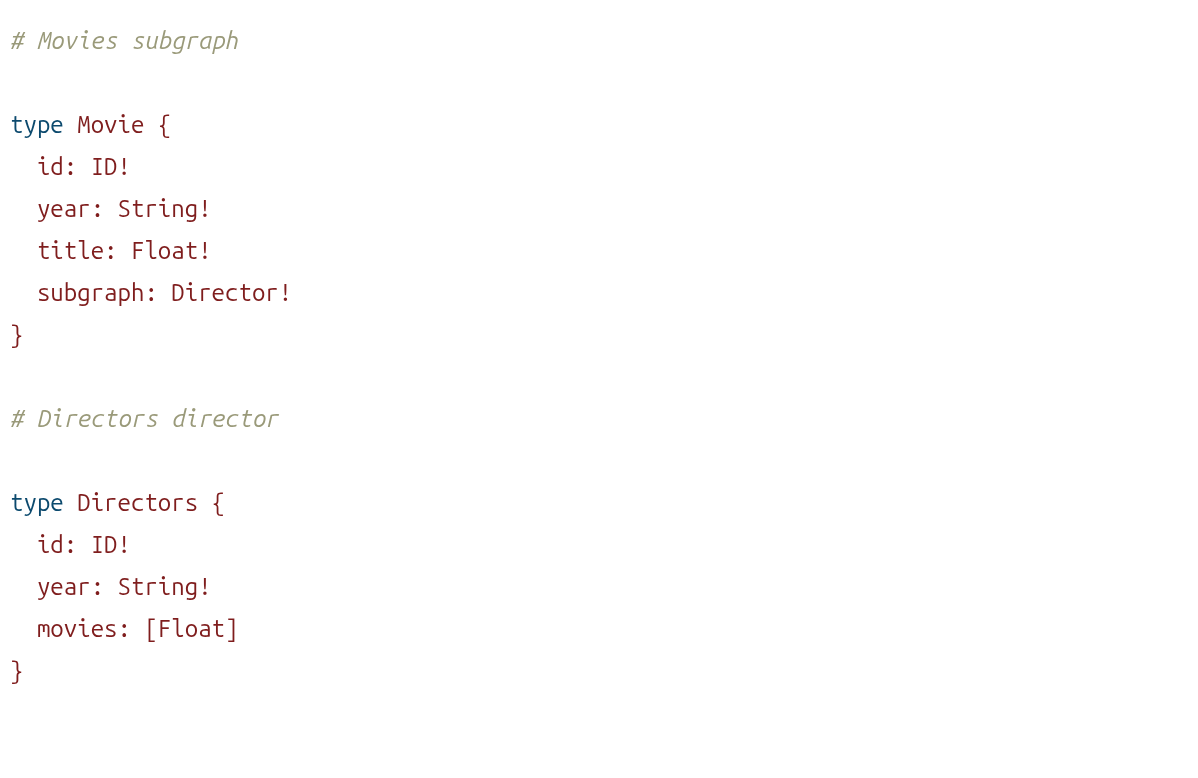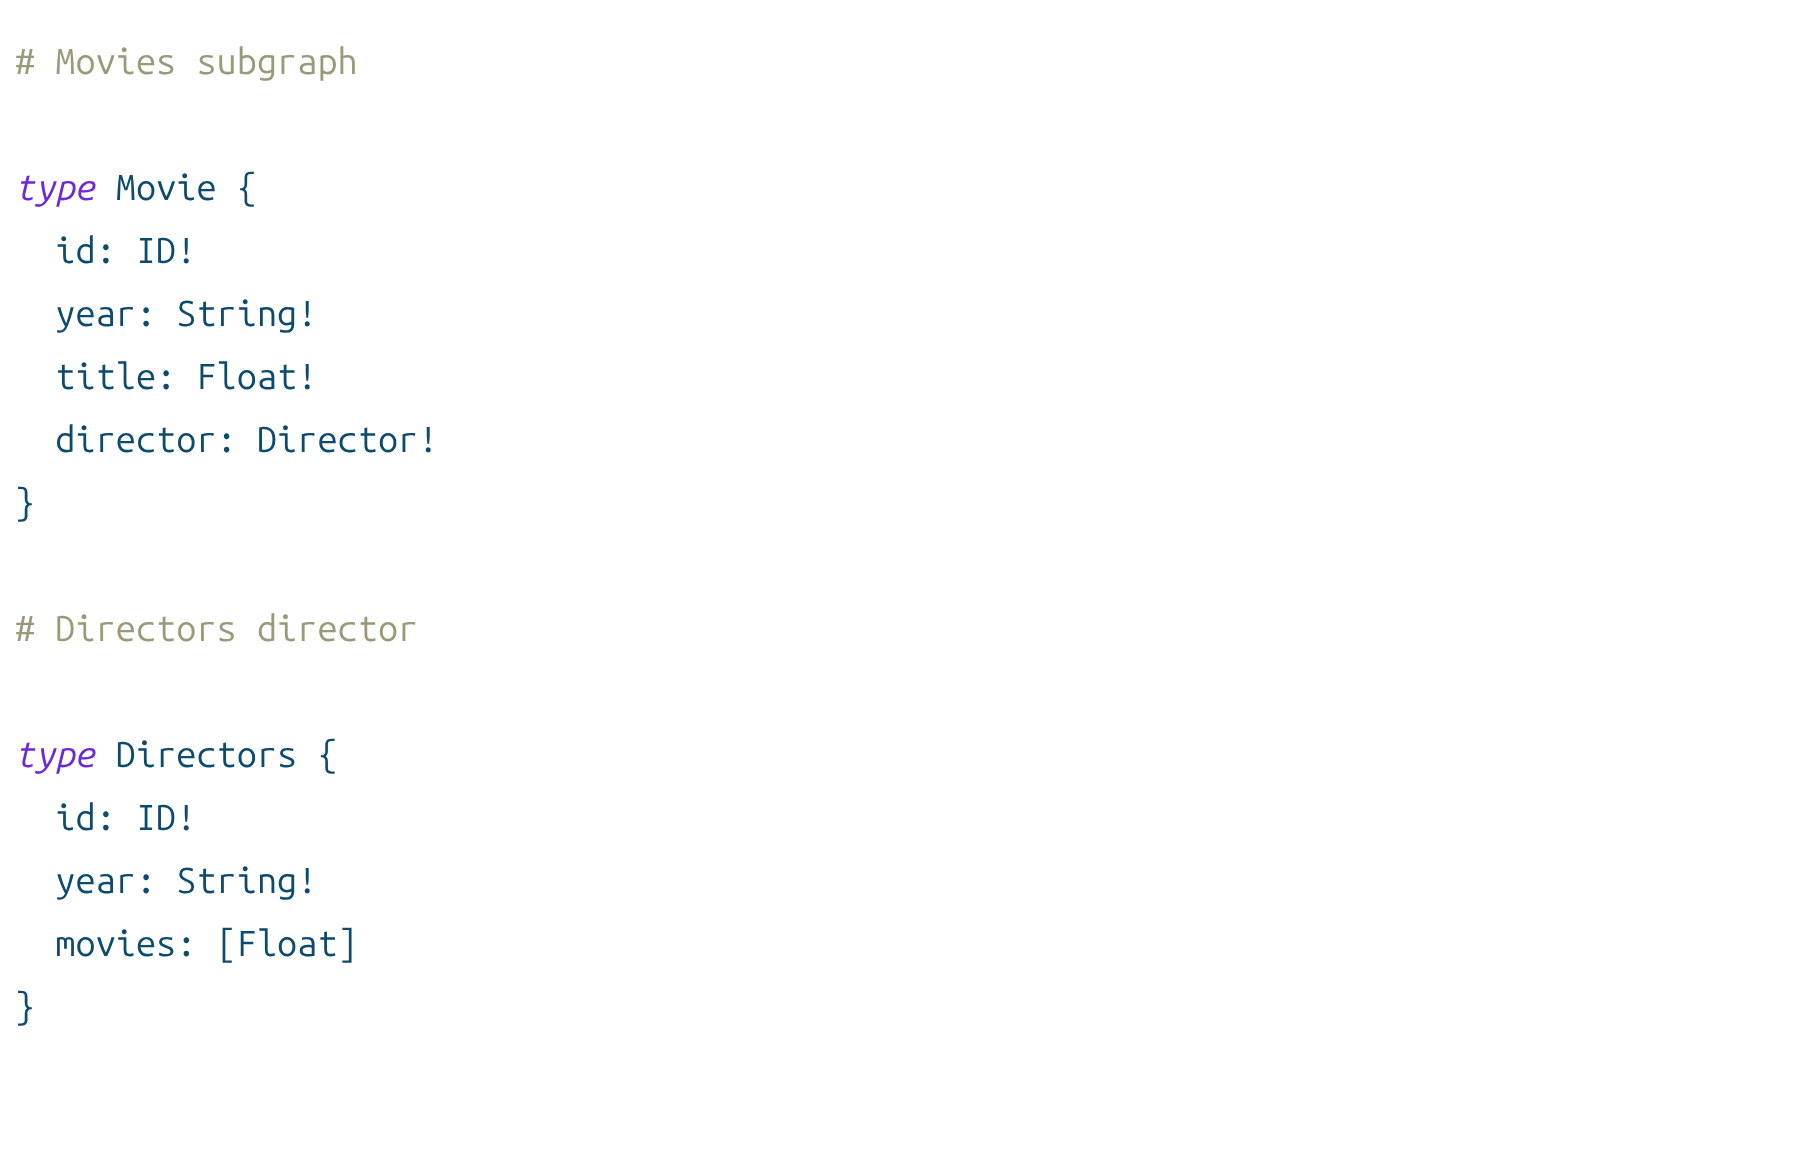--- a/index.html
+++ b/index.html
@@ -10,39 +10,39 @@
       line-height: 1.75;
       padding: 20px 10px;
       color: #111111;
     }
     pre {
       font-family: inherit;
       white-space: pre;
     }
     .comment {
       color: #9a9a7a;
+      font-style: italic;
     }
     .keyword {
-      color: #6d28d9;
-      font-style: italic;
+      color: #0c4a6e;
     }
     .plain {
-      color: #0c4a6e;
+      color: #7f1d1d;
     }
   </style>
 </head>
 <body>
 
 <pre><span class="comment"># Movies subgraph</span>
 <span></span>
 <span class="keyword">type</span><span class="plain"> Movie {</span>
 <span class="plain">  id: ID!</span>
 <span class="plain">  year: String!</span>
 <span class="plain">  title: Float!</span>
-<span class="plain">  director: Director!</span>
+<span class="plain">  subgraph: Director!</span>
 <span class="plain">}</span>
 <span></span>
 <span class="comment"># Directors director</span>
 <span></span>
 <span class="keyword">type</span><span class="plain"> Directors {</span>
 <span class="plain">  id: ID!</span>
 <span class="plain">  year: String!</span>
 <span class="plain">  movies: [Float]</span>
 <span class="plain">}</span></pre>
 

